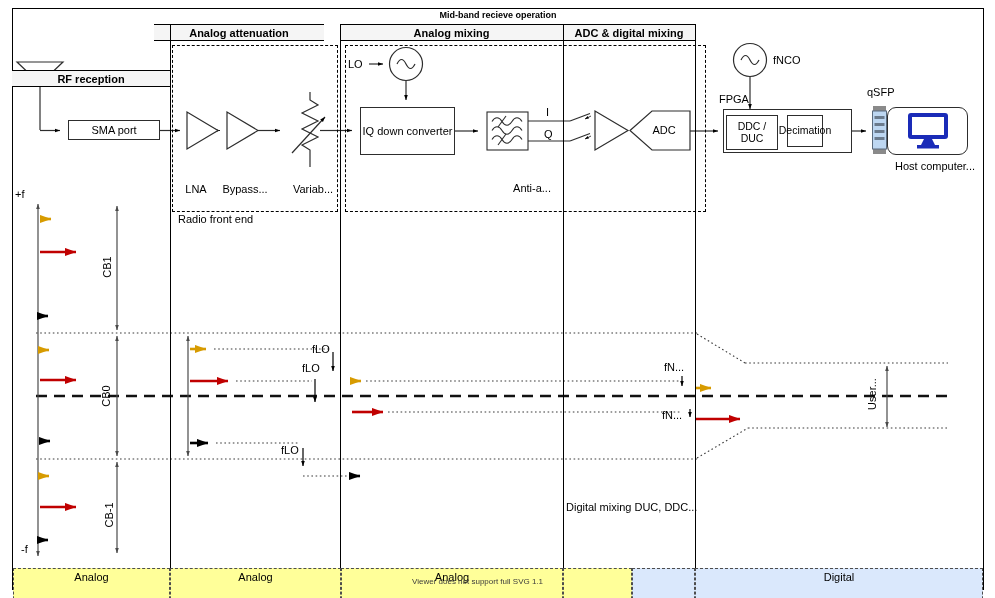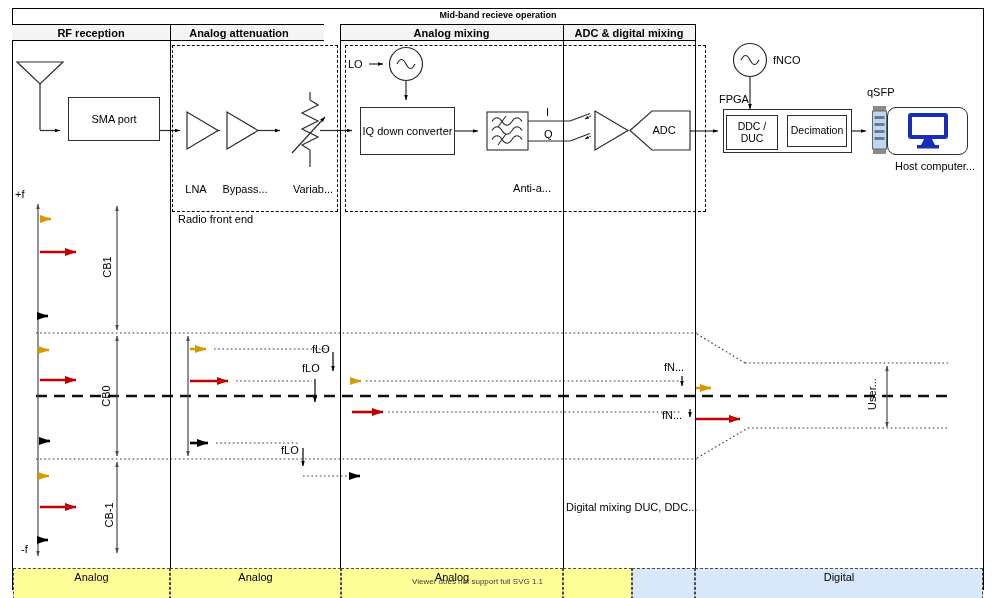--- a/index.html
+++ b/index.html
@@ -167,21 +167,21 @@
 
     <g stroke="#2d2d2d" stroke-width="1.2" fill="#fff">
       <circle cx="750" cy="60" r="16.5"></circle>
       <path d="M741,60 q4.5,-9 9,0 q4.5,9 9,0" fill="none"></path>
     </g>
   </svg>
 
   <div class="abs" style="left:12px;top:8px;width:972px;height:582px;border:1px solid #000;"></div>
   <div class="abs ctr" style="left:12px;top:10px;width:972px;font-size:9px;font-weight:bold;">Mid-band recieve operation</div>
 
-  <div class="hdrcell" style="left:12px;width:158px;">
+  <div class="hdrcell" style="left:12px;width:158px;margin-top:46px;">
       <span>RF reception</span>
     </div>
   <div class="hdrcell" style="left:154px;width:170px;">
       <span>Analog attenuation</span>
     </div>
   <div class="hdrcell" style="left:340px;width:223px;">
       <span>Analog mixing</span>
     </div>
   <div class="hdrcell" style="left:563px;width:132px;">
       <span>ADC &amp; digital mixing</span>
@@ -189,21 +189,21 @@
 
   <div class="vline" style="left:170px;top:24px;height:544px;"></div>
   <div class="vline" style="left:340px;top:24px;height:544px;"></div>
   <div class="vline" style="left:563px;top:24px;height:544px;"></div>
   <div class="vline" style="left:695px;top:24px;height:544px;"></div>
 
   <div class="dashedbox" style="left:172px;top:45px;width:166px;height:167px;"></div>
   <div class="dashedbox" style="left:345px;top:45px;width:361px;height:167px;"></div>
   <div class="lbl" style="left:178px;top:213px;">Radio front end</div>
 
-  <div class="box" style="left:68px;top:97px;width:92px;height:44px;">
+  <div class="box" style="left:68px;top:120px;width:92px;height:20px;">
       <span>SMA port</span>
     </div>
 
   <div class="lbl ctr" style="left:176px;top:183px;width:40px;">LNA</div>
   <div class="lbl ctr" style="left:215px;top:183px;width:60px;">Bypass...</div>
   <div class="lbl ctr" style="left:283px;top:183px;width:60px;">Variab...</div>
 
   <div class="lbl" style="left:348px;top:58px;">LO</div>
   <div class="box" style="left:360px;top:107px;width:95px;height:48px;">
       <span>IQ down converter</span>
@@ -212,21 +212,21 @@
   <div class="lbl" style="left:546px;top:106px;">I</div>
   <div class="lbl" style="left:544px;top:128px;">Q</div>
   <div class="lbl ctr" style="left:642px;top:124px;width:44px;">ADC</div>
 
   <div class="lbl" style="left:773px;top:54px;">fNCO</div>
   <div class="lbl" style="left:719px;top:93px;">FPGA</div>
   <div class="box ghost" style="left:723px;top:109px;width:129px;height:44px;background:transparent;"></div>
   <div class="box" style="left:726px;top:115px;width:52px;height:35px;font-size:10.5px;">
       <span>DDC / DUC</span>
     </div>
-  <div class="box" style="left:787px;top:115px;width:60px;height:32px;font-size:10.5px;">
+  <div class="box" style="left:787px;top:115px;width:36px;height:32px;font-size:10.5px;">
       <span>Decimation</span>
     </div>
 
   <div class="lbl" style="left:867px;top:86px;text-align:center;">qSFP</div>
   <div class="abs" style="left:872px;top:106px;width:15px;height:48px;">
     <svg width="15" height="48">
       <rect x="1" y="0" width="13" height="6" fill="#8a8a8a"></rect>
       <rect x="1" y="42" width="13" height="6" fill="#8a8a8a"></rect>
       <rect x="0.5" y="5" width="14" height="38" fill="#BDD7F2" stroke="#5a6b7e" stroke-width="1"></rect>
       <rect x="2.5" y="10" width="10" height="3" fill="#6b7b8d"></rect>

